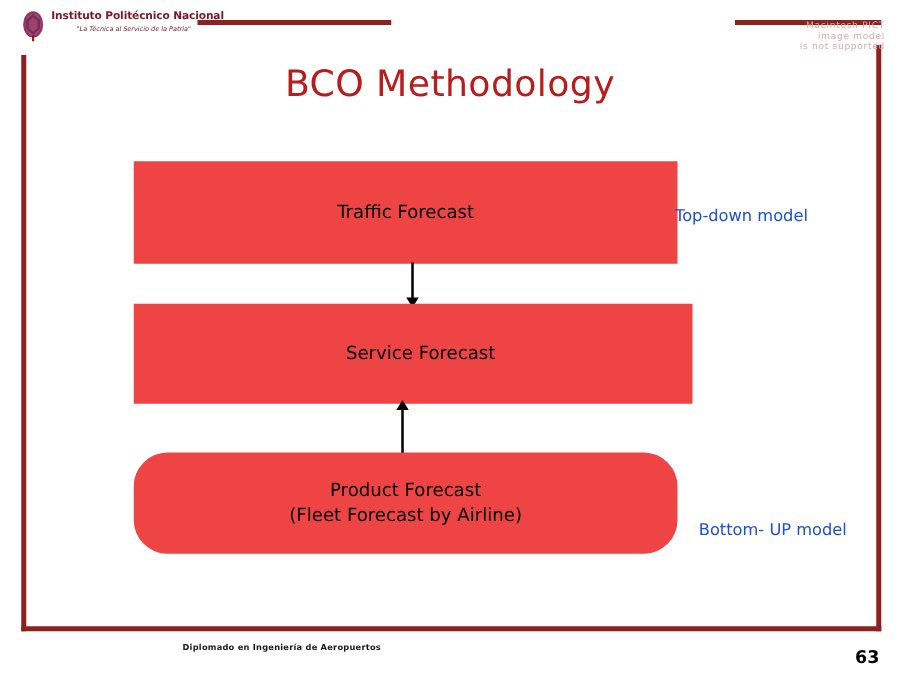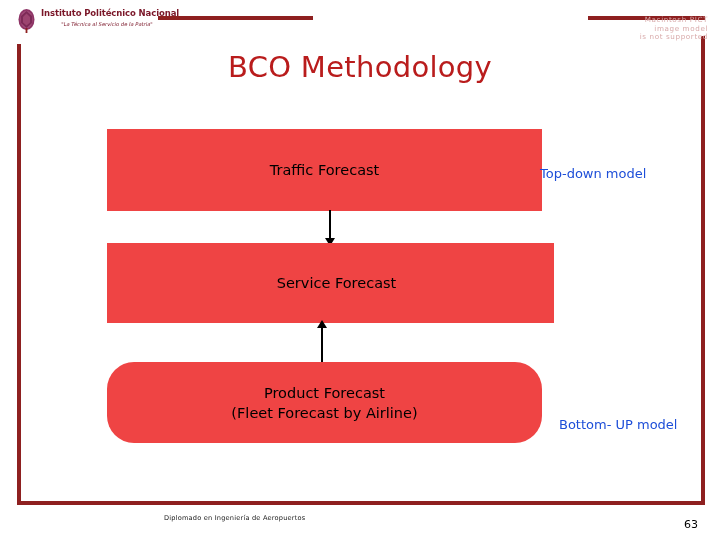--- a/index.html
+++ b/index.html
@@ -149,34 +149,34 @@
     font-size: 13px;
     color: #1d4ed8;
     white-space: nowrap;
   }
   #label-topdown  { left: 540px; top: 166px; }
   #label-bottomup { left: 528px; top: 417px; margin-left: 31px; }
 
   
   .footer-text {
     position: absolute;
-    left: 144px;
+    left: 126px;
     top: 514px;
     font-size: 6.6px;
-    font-weight: normal;
+    font-weight: bold;
     color: #1a1a1a;
     letter-spacing: 0.2px;
     padding-left: 20px;
   }
   .page-number {
     position: absolute;
     left: 684px;
     top: 518px;
-    font-size: 11px;
-    font-weight: normal;
+    font-size: 14px;
+    font-weight: bold;
     color: #000000;
   }
 </style>
 </head>
 <body>
 
 <div id="slide">
 
   <div class="frame-line frame-top-left"></div>
   <div class="frame-line frame-top-right"></div>

